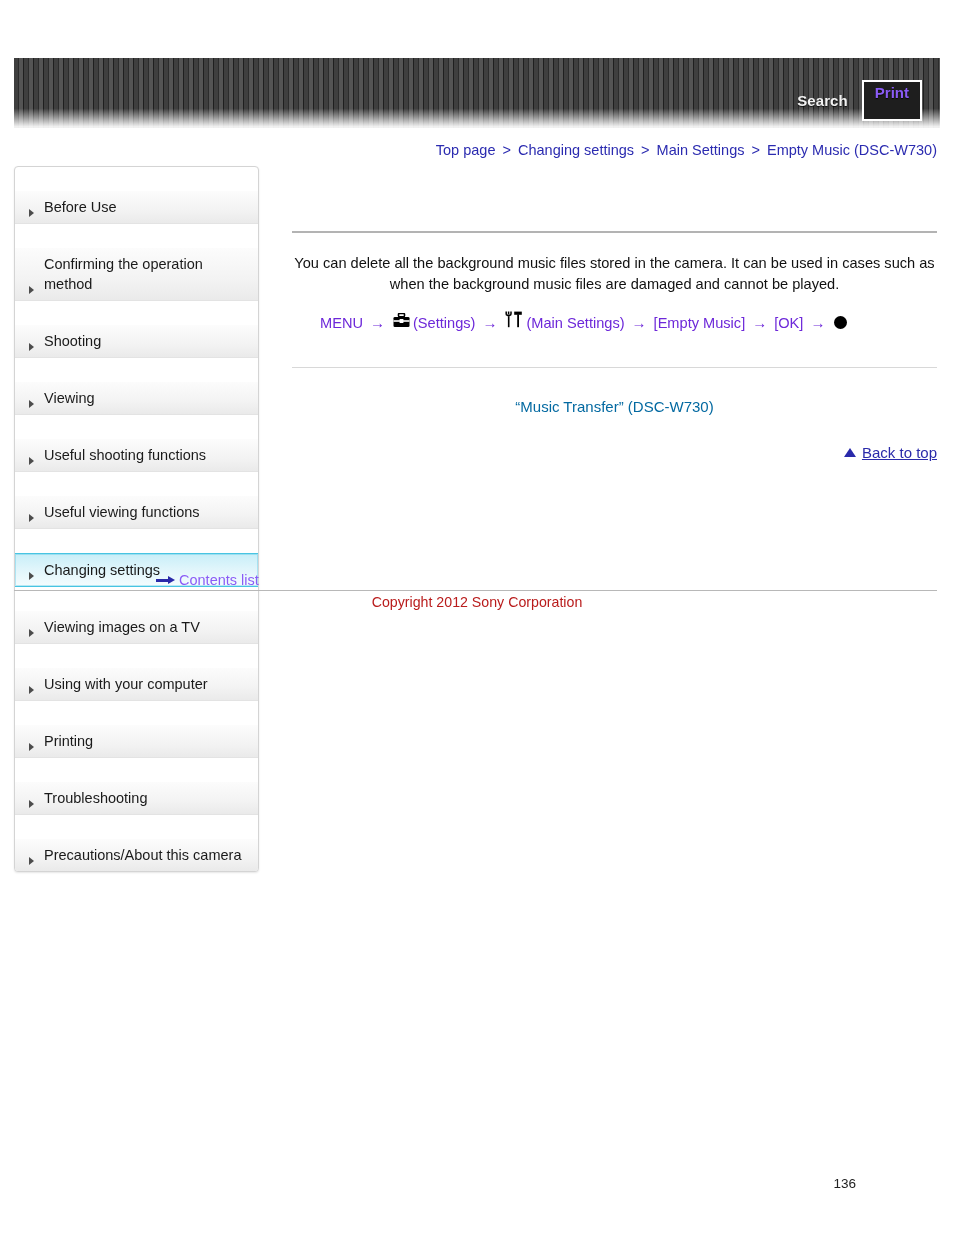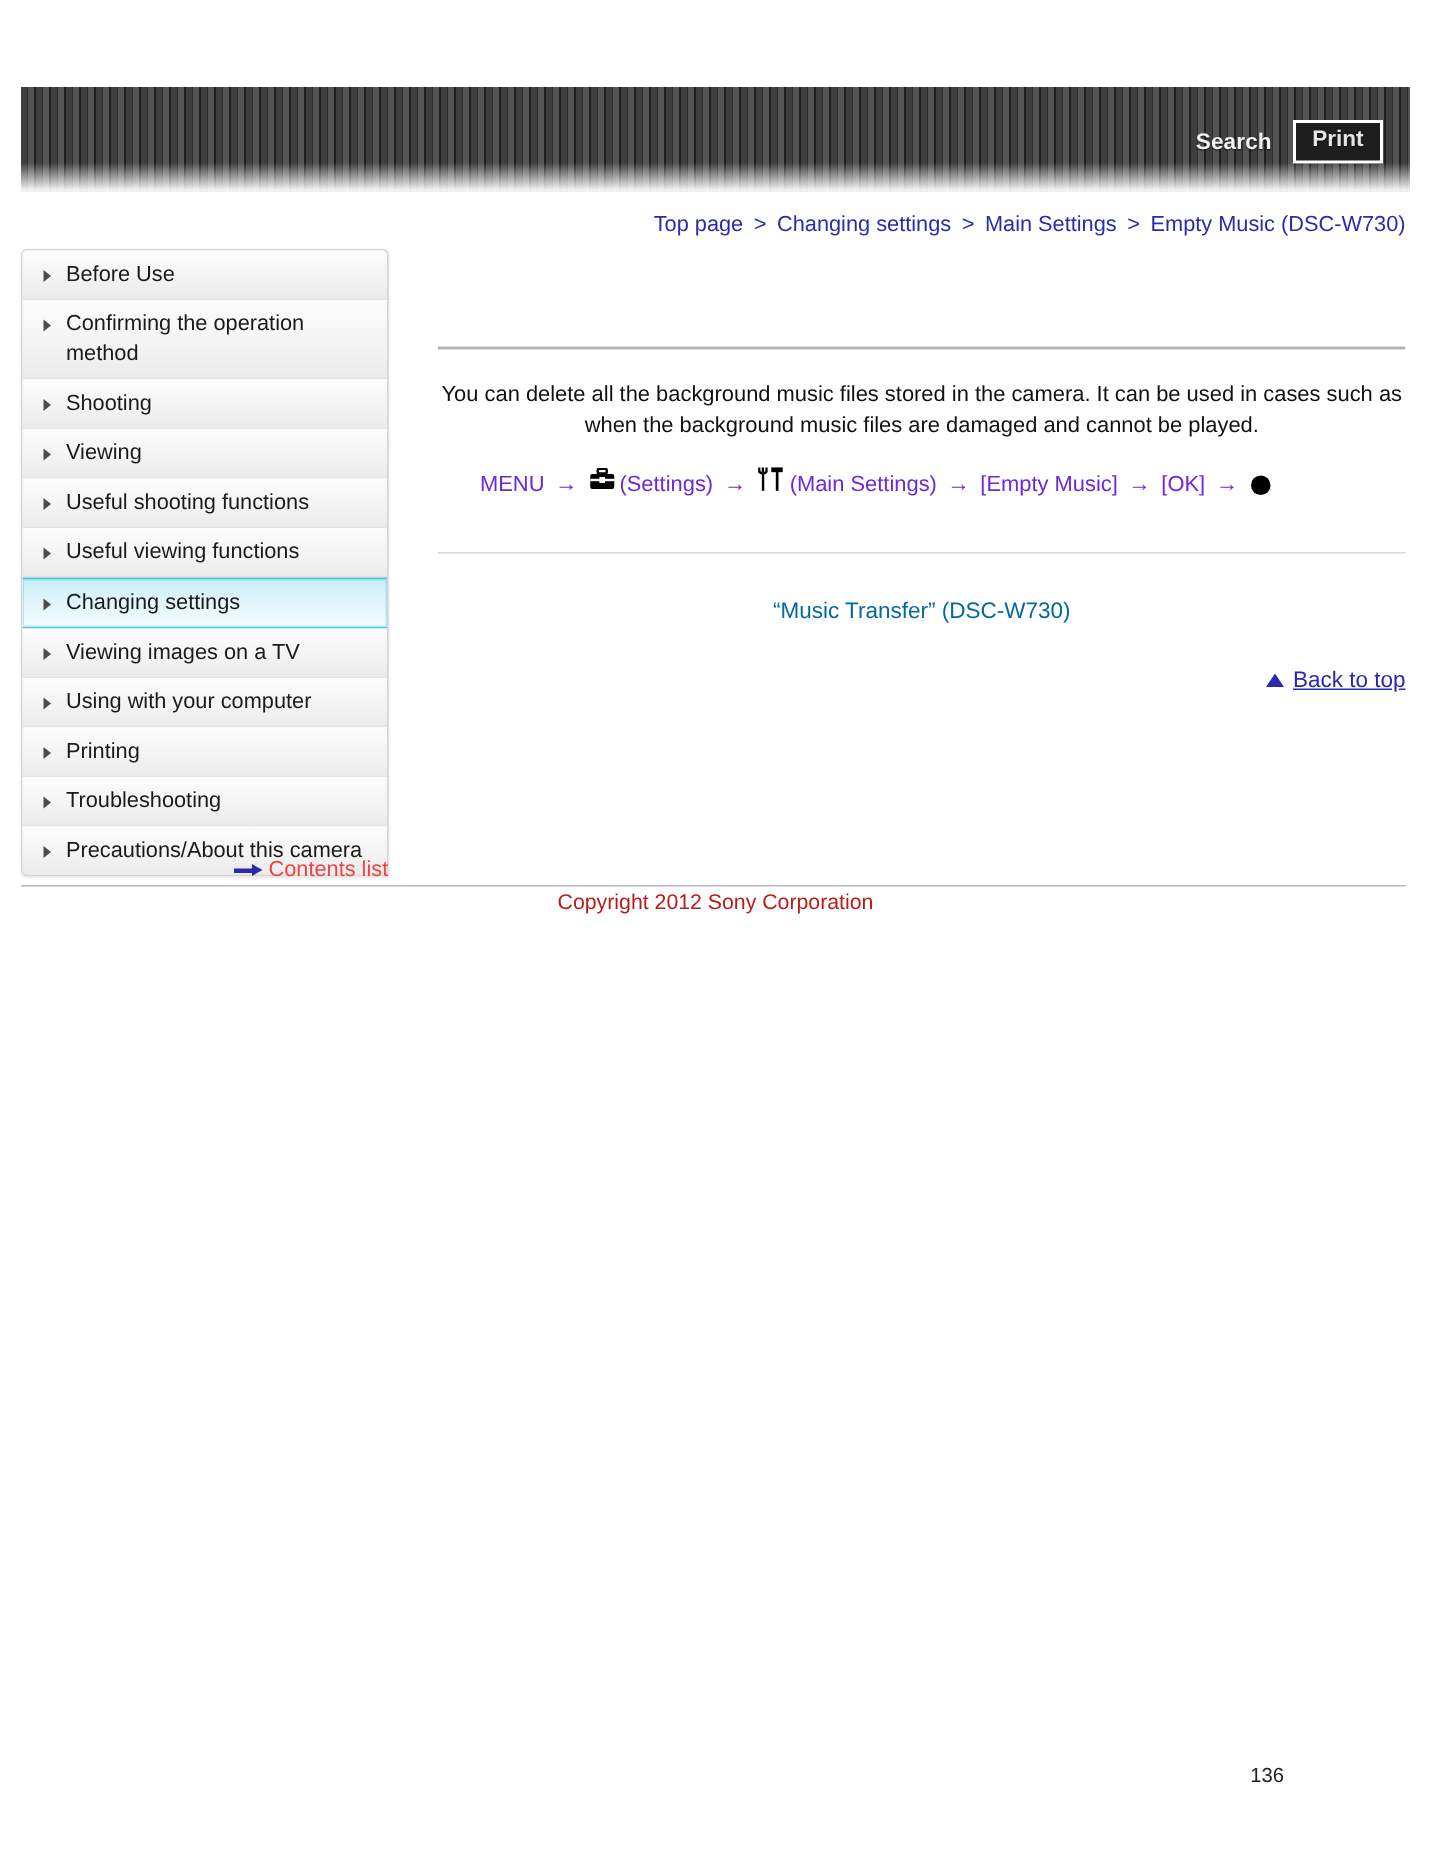--- a/index.html
+++ b/index.html
@@ -42,25 +42,25 @@
     font-weight: bold;
   }
   .search-link {
     color: #f2f2f2;
     font-size: 15px;
     letter-spacing: 0.1px;
     text-shadow: 0 1px 1px rgba(0,0,0,.8);
     cursor: pointer;
   }
   .print-button {
-    color: #e5e5e5;
+    color: #8b5cf6;
     font-size: 15px;
     border: 2px solid #ffffff;
     background: #1e1e1e;
-    padding: 3px 11px 5px 11px;
+    padding: 3px 11px 17px 11px;
     line-height: 1.1;
     cursor: pointer;
     text-shadow: 0 1px 1px rgba(0,0,0,.8);
   }
 
   
   .breadcrumb {
     position: absolute;
     right: 17px;
     top: 142px;
@@ -80,29 +80,30 @@
     width: 243px;
     border: 1px solid #d4d4d4;
     border-radius: 4px;
     background: #ffffff;
     box-shadow: 0 1px 2px rgba(0,0,0,.10);
     overflow: hidden;
   }
   .nav-item {
     position: relative;
     display: flex;
-    align-items: flex-start;
+    align-items: flex-end;
     min-height: 30px;
     padding: 6px 10px 6px 14px;
     border-bottom: 1px solid #e3e3e3;
     background: linear-gradient(to bottom, #fcfcfc 0%, #f3f3f3 60%, #eaeaea 100%);
     font-size: 14.5px;
     color: #1a1a1a;
     cursor: pointer;
     box-sizing: border-box;
+    margin-top: 24px;
   }
   .nav-item:last-child { border-bottom: none; }
   .nav-item .bullet {
     flex: 0 0 auto;
     width: 0; height: 0;
     border-left: 5px solid #4c4c4c;
     border-top: 4px solid transparent;
     border-bottom: 4px solid transparent;
     margin-top: 7px;
     margin-right: 10px;
@@ -120,21 +121,21 @@
 
   
   .contents-list {
     position: absolute;
     left: 156px;
     top: 572px;
     display: flex;
     align-items: center;
     gap: 4px;
     font-size: 14.5px;
-    color: #ef4444;
+    color: #8b5cf6;
     cursor: pointer;
     text-align: center;
   }
   .arrow-right-icon {
     display: inline-block;
     position: relative;
     width: 19px;
     height: 9px;
   }
   .arrow-right-icon::before {

